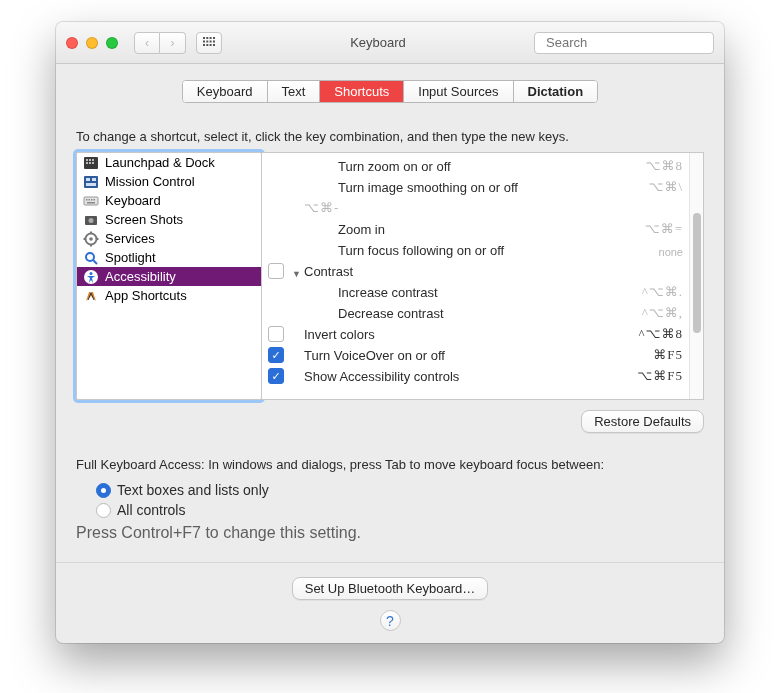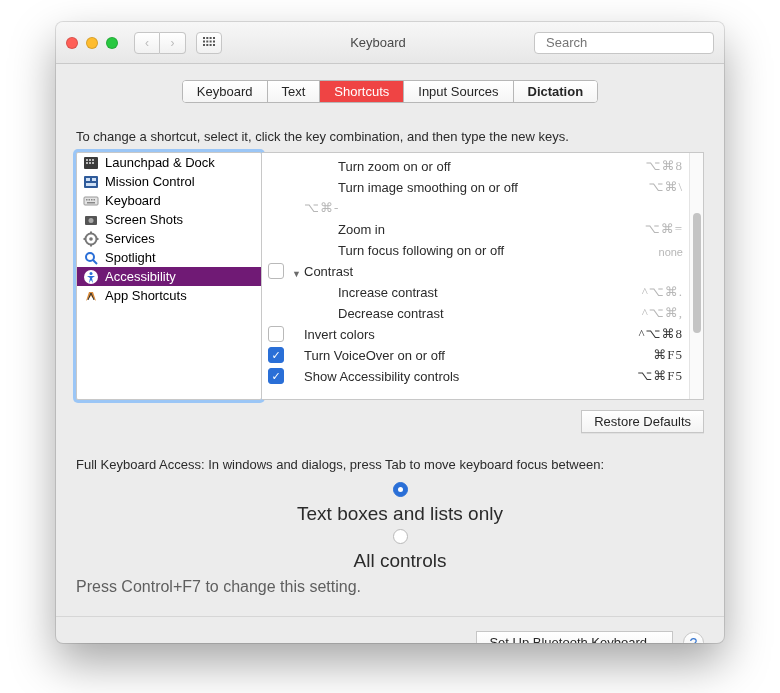--- a/index.html
+++ b/index.html
@@ -48,32 +48,32 @@
 .sc-disc-spacer { width: 12px; flex-shrink: 0; }
 .sc-label { flex: 1; color: #2b2b2b; white-space: nowrap; }
 .sc-label.indent1 { padding-left: 34px; }
 .sc-key { font-size: 13px; color: #3a3a3a; letter-spacing: 1px; font-family: -apple-system, "Helvetica Neue"; }
 .sc-key.dim { color: #b7b7b7; }
 .sc-none { font-size: 11px; color: #b7b7b7; }
 .scrollbar { position: absolute; right: 0; top: 0; bottom: 0; width: 14px; background: #fafafa; border-left: 1px solid #e4e4e4; }
 .scroll-thumb { position: absolute; left: 3px; width: 8px; background: #c4c4c4; border-radius: 4px; }
 
 .restore-row { display: flex; justify-content: flex-end; margin-top: 10px; }
-.mac-btn { background: linear-gradient(#ffffff,#f3f3f3); border: 1px solid #c6c6c6; border-radius: 0; font-size: 13px; padding: 3px 12px; color: #262626; cursor: default; box-shadow: 0 1px 0 rgba(0,0,0,0.05); }
+.mac-btn { background: linear-gradient(#ffffff,#f3f3f3); border: 1px solid #c6c6c6; border-radius: 8px; font-size: 13px; padding: 3px 12px; color: #262626; cursor: default; box-shadow: 0 1px 0 rgba(0,0,0,0.05); }
 
 .fka-label { font-size: 13px; color: #2b2b2b; margin-top: 24px; }
 .radio-group { margin: 10px 0 2px 20px; }
-.radio-row { display: flex; align-items: center; gap: 6px; font-size: 19px; color: #2b2b2b; margin-bottom: 4px; flex-direction: column; }
+.radio-row { display: flex; align-items: center; gap: 6px; font-size: 14px; color: #2b2b2b; margin-bottom: 4px; }
 .radio { width: 15px; height: 15px; border-radius: 50%; border: 1px solid #b9b9b9; background: #fff; display: flex; align-items: center; justify-content: center; }
 .radio.checked { background: #2a6fd7; border-color: #2a6fd7; }
 .radio.checked::after { content: ""; width: 5px; height: 5px; background: #fff; border-radius: 50%; }
 .hint { font-size: 16px; color: #5f5f5f; margin-top: 6px; }
 
 .hr { border: none; border-top: 1px solid #d6d6d6; margin: 20px -20px 0 -20px; }
-.footer-row { display: flex; justify-content: flex-end; align-items: center; gap: 10px; margin-top: 14px; }
+.footer-row { display: flex; justify-content: flex-end; align-items: center; gap: 10px; margin-top: 14px; flex-direction: column; }
 .help-btn { width: 21px; height: 21px; border-radius: 50%; border: 1px solid #c6c6c6; background: linear-gradient(#ffffff,#f3f3f3); color: #3877d0; font-size: 14px; display: flex; align-items: center; justify-content: center; cursor: default; }
 </style>
 </head>
 <body>
 
 <div class="window">
   <div class="titlebar">
     <div class="traffic">
       <div class="dot red"></div>
       <div class="dot yellow"></div>

